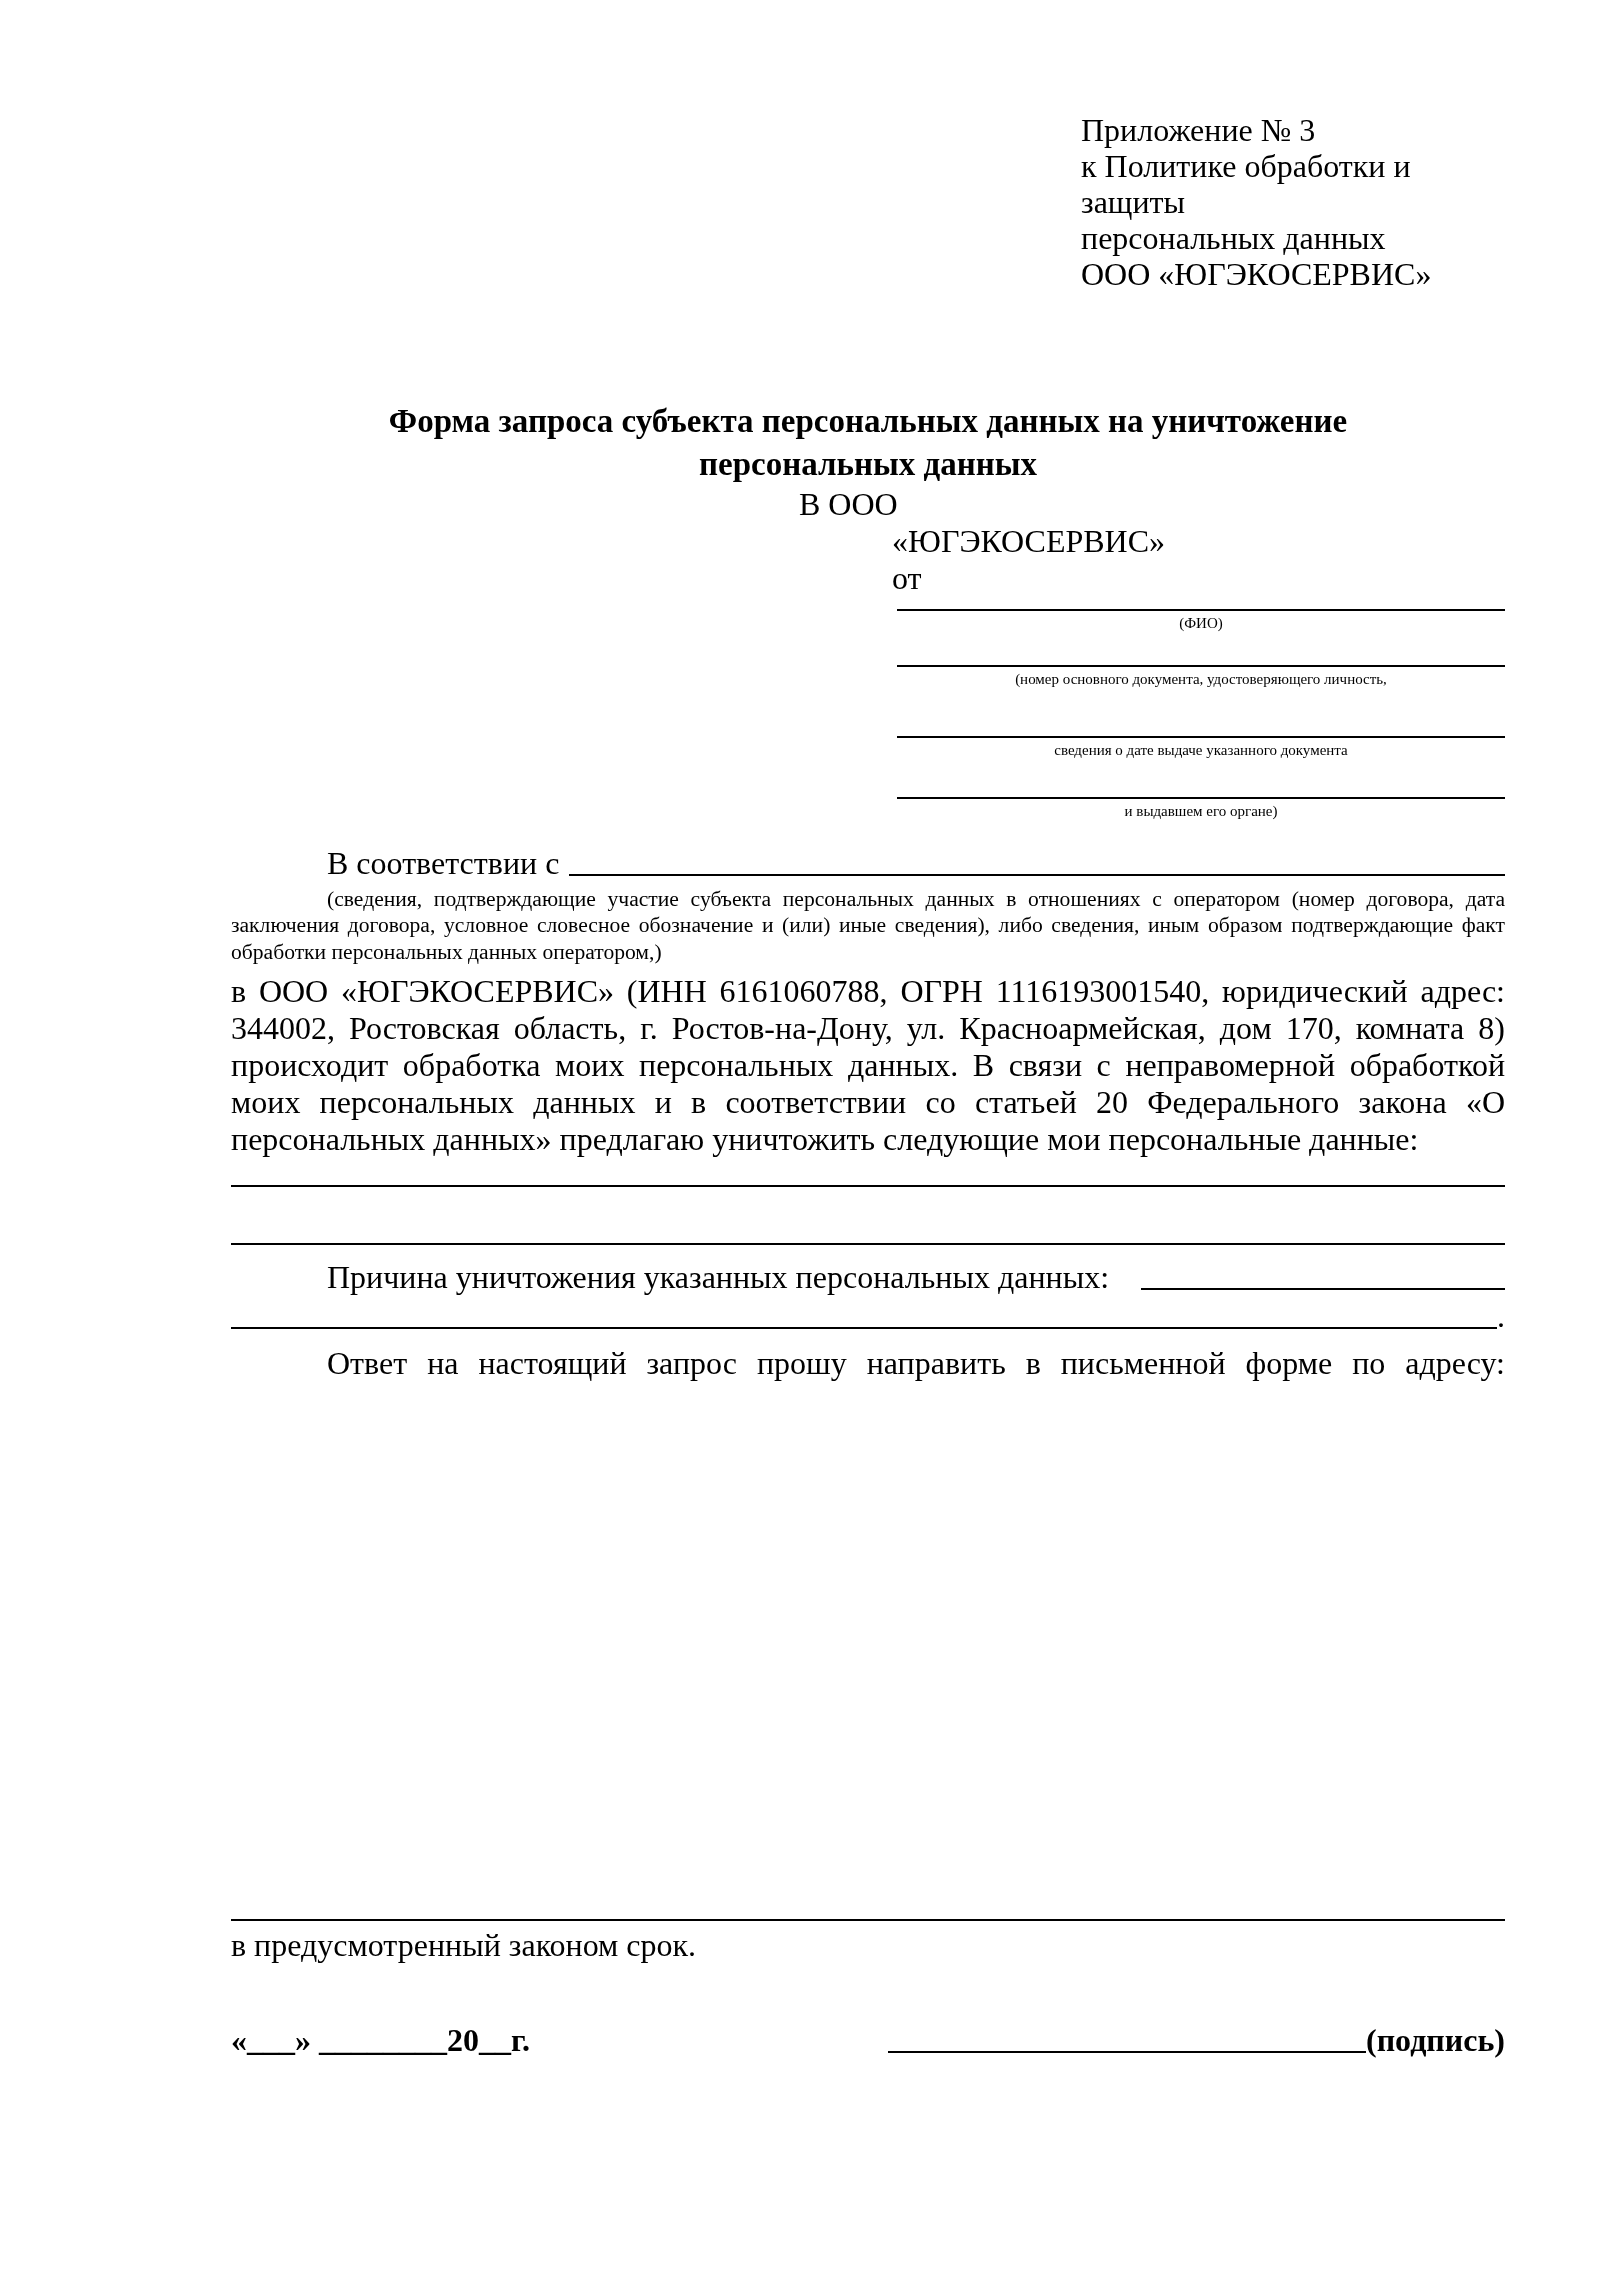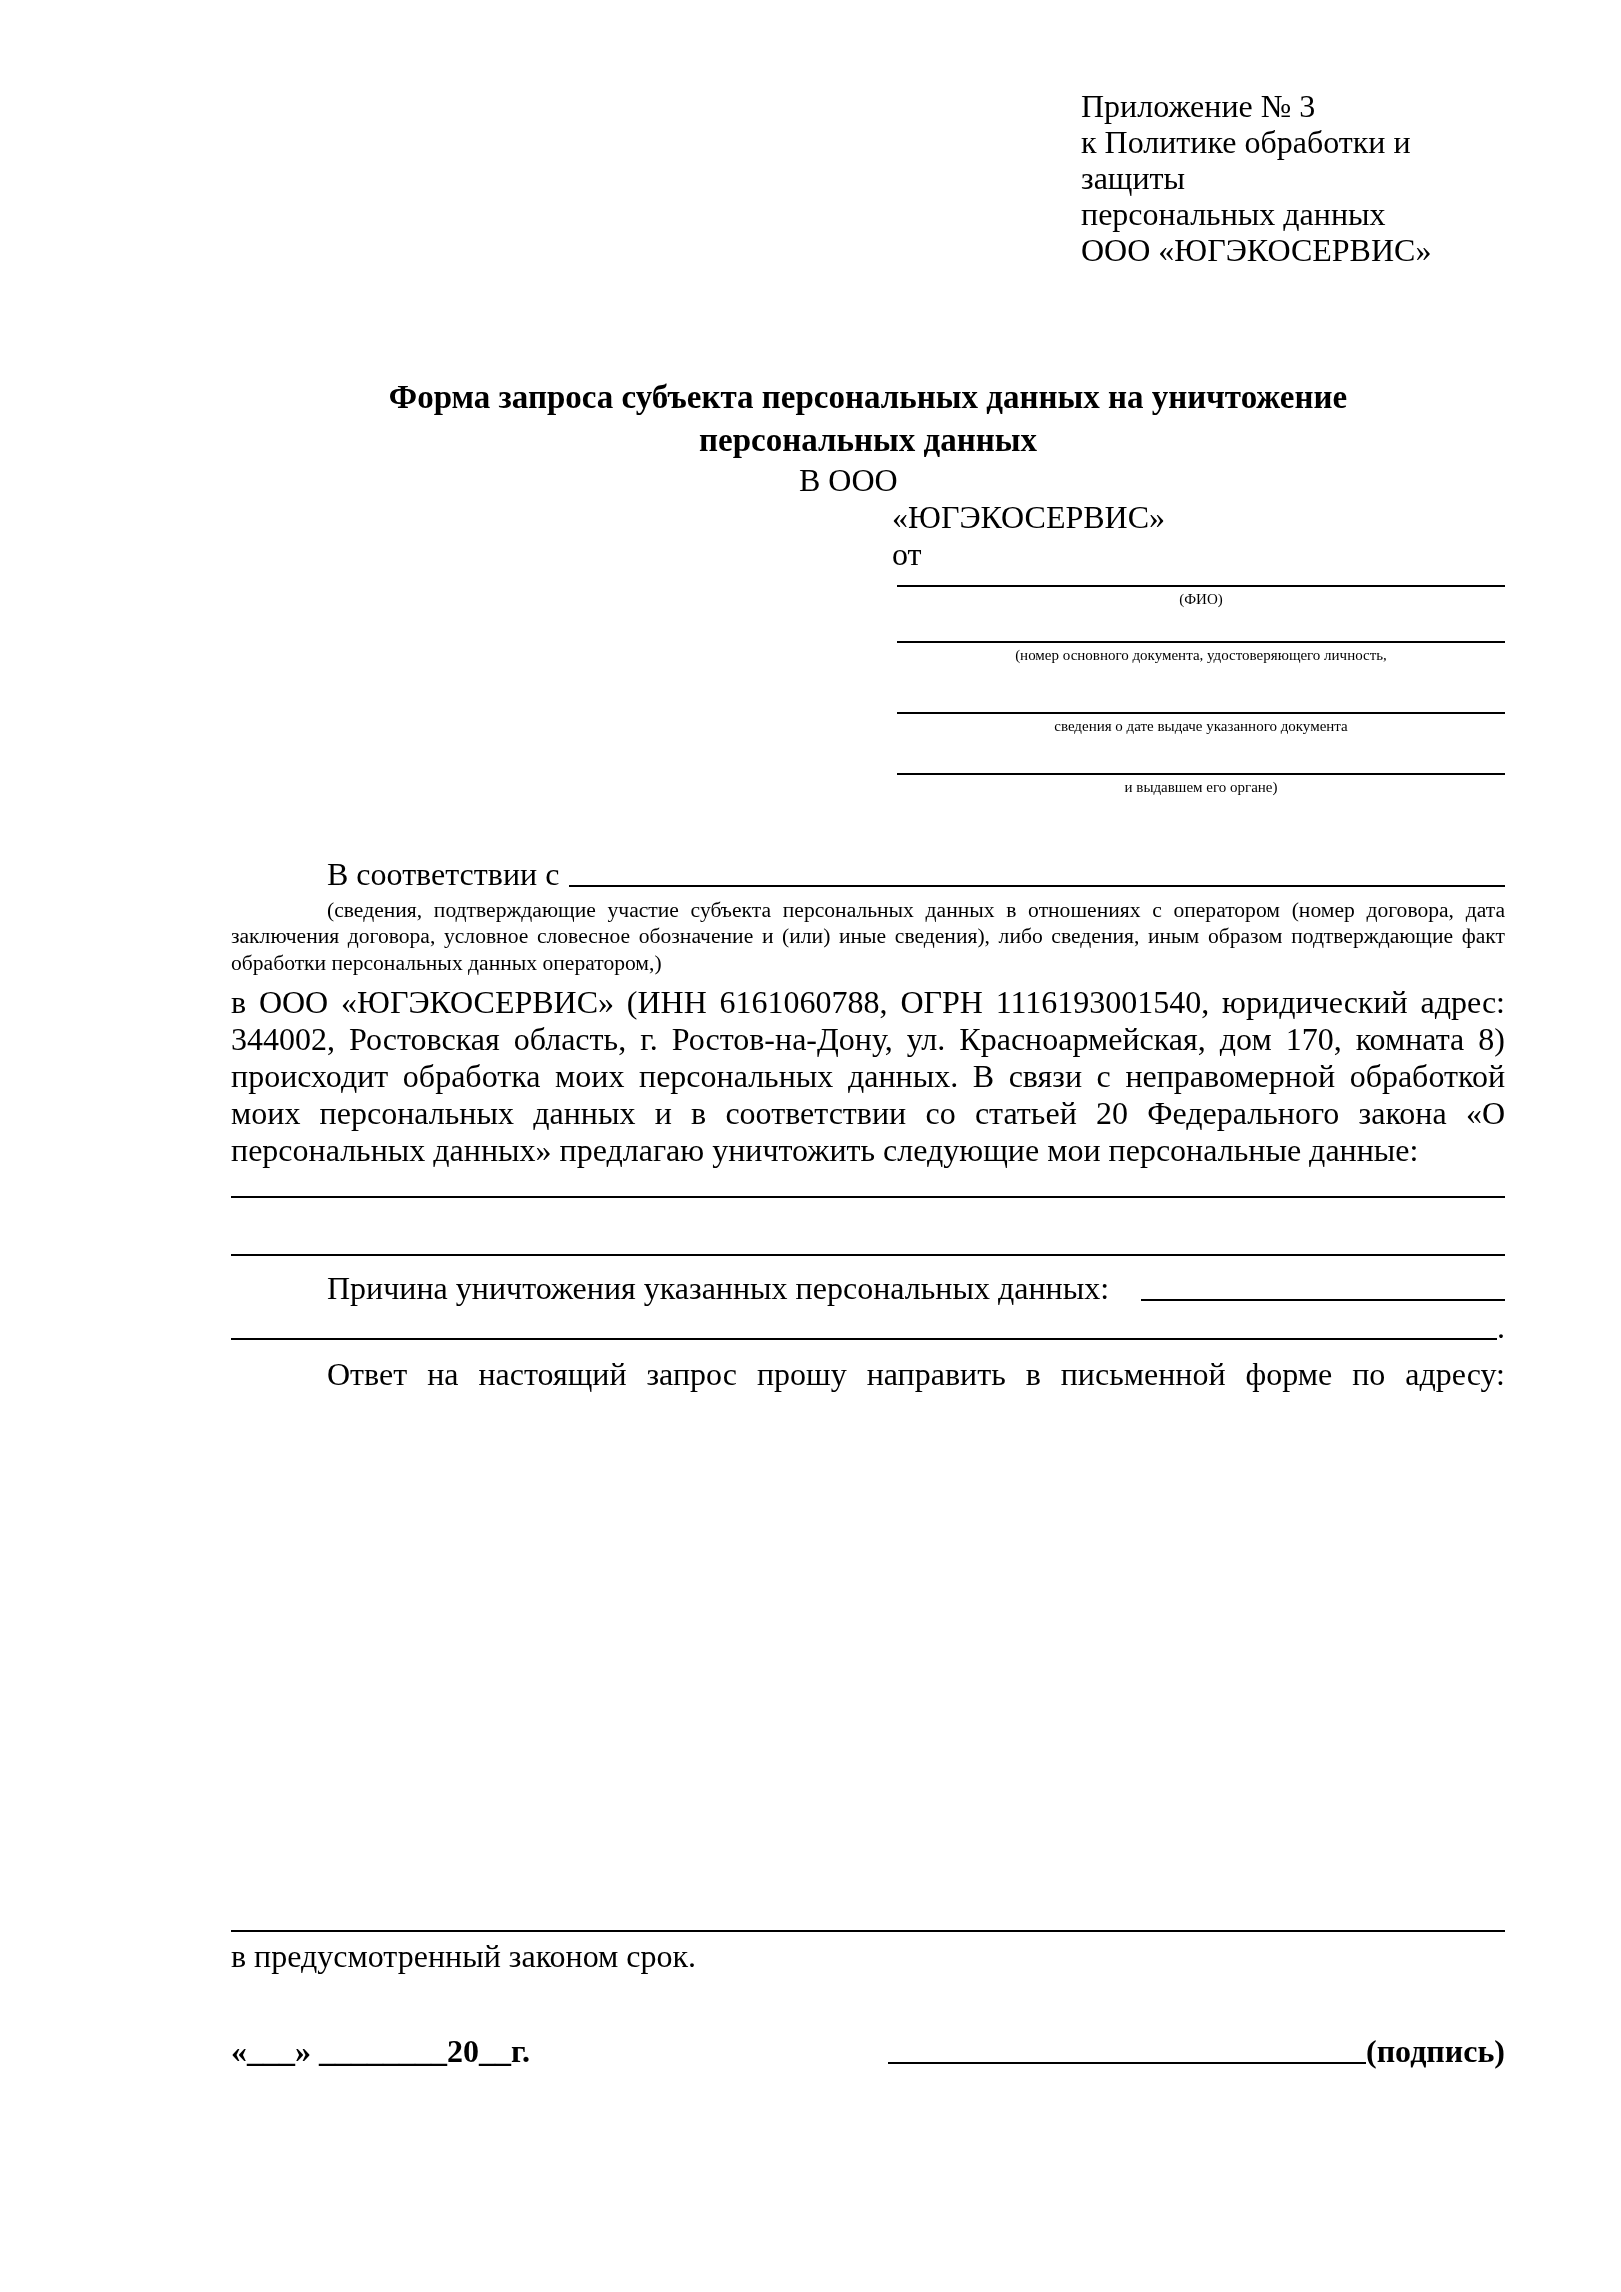--- a/index.html
+++ b/index.html
@@ -1,20 +1,20 @@
 <!DOCTYPE html>
 <html><head>
 <meta charset="utf-8">
 <style>
   html,body { margin:0; padding:0; background:#ffffff; }
   .page {
     position:relative;
     width:1621px; height:2293px;
     box-sizing:border-box;
-    padding:88px 116px 0 231px;
+    padding:112px 116px 0 231px;
     background:#ffffff;
     color:#000000;
     font-family:"Liberation Serif","DejaVu Serif",serif;
     font-size:32px; line-height:37px;
     overflow:hidden;
   }
   
   .appendix { margin-left:850px; line-height:36px; }
   
   .title { margin-top:108px; text-align:center; font-weight:bold; font-size:33px; line-height:43px; }
@@ -22,21 +22,21 @@
   .addressee { line-height:37px; }
   .addr-to   { margin-left:568px; }
   .addr-org, .addr-from { margin-left:661px; }
   
   .idrows { margin-left:666px; }
   .idline { border-bottom:2.9px solid #000; }
   .h1 { height:11.8px; } .h2 { height:29px; } .h3 { height:43px; } .h4 { height:34px; }
   .cap { font-size:15px; line-height:25.5px; text-align:center; }
   
   .rowflex { display:flex; }
-  .basis { margin-top:55px; }
+  .basis { margin-top:20px; }
   .basis .lead { margin-left:96px; white-space:nowrap; margin-right:9.8px; }
   .fill { flex:1 1 auto; border-bottom:2.9px solid #000; margin-bottom:5.9px; }
   
   .note { font-size:21.6px; line-height:26.5px; text-align:justify; text-indent:96px; margin-top:3.9px; }
   
   .para { margin:7.8px 0 0 0; text-align:justify; }
   
   .blank { border-bottom:2.9px solid #000; }
   .b1 { height:27.4px; }
   .b2 { height:56px; }

